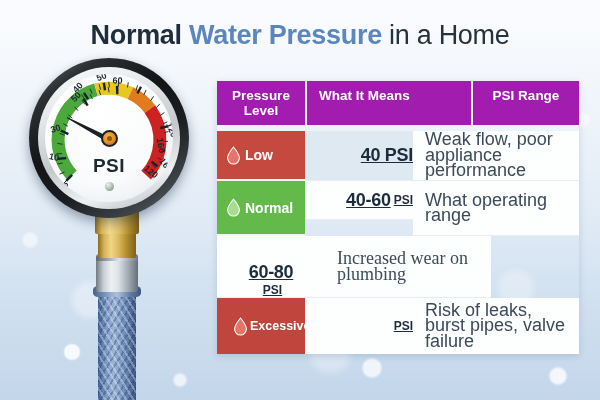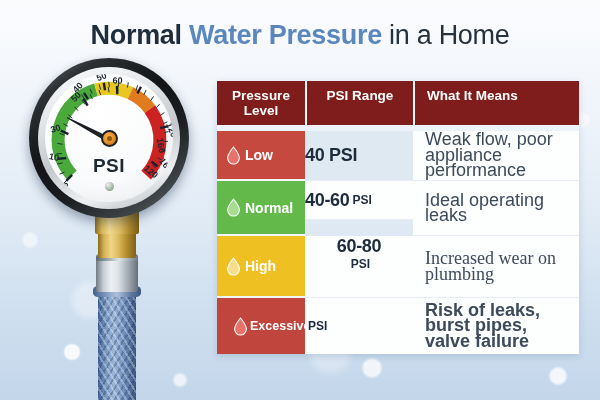--- a/index.html
+++ b/index.html
@@ -139,40 +139,41 @@
     transform-origin: 2px 50%;
     background: linear-gradient(to right, #272c31 0%, #1a1e22 55%, #1a1e22 100%);
     clip-path: polygon(0 0, 100% 42%, 100% 58%, 0 100%);
   }
 
   
   #table {
     position: absolute; left: 217px; top: 81px; width: 362px;
     box-shadow: 0 2px 7px rgba(30,60,100,.16);
   }
-  .thead { display: flex; background: #7f1d1d; }
+  .thead { display: flex; background: #a21caf; }
   .thead .th {
     color: #ffffff; font-weight: bold; font-size: 13.5px;
     padding: 7px 6px; text-align: center; line-height: 15px;
   }
   .th.c1 { width: 88px; }
   .th.c2 { width: 108px; border-left: 2px solid #f4f7fa; }
   .th.c3 { width: 166px; border-left: 2px solid #f4f7fa; text-align: left; padding-left: 12px; }
 
   .trow { display: flex; align-items: stretch; }
   .sw {
     width: 88px; display: flex; align-items: center; gap: 4px;
     padding-left: 9px; color: #fff; font-weight: bold; font-size: 14px;
     border-bottom: 2px solid #f4f7fa;
   }
   .sw.small { font-size: 12.5px; padding-left: 16px; gap: 2px; }
   .c-psi {
-    width: 108px; display: flex; align-items: center; justify-content: flex-start;
+    width: 108px; display: flex; align-items: center; justify-content: flex-end;
     color: #1d2c3c; font-weight: bold; font-size: 18px; letter-spacing: -.3px;
     border-bottom: 1px solid #e8edf3;
+    text-decoration: underline;
   }
   .c-psi .unit { font-size: 12px; margin-left: 3px; letter-spacing: 0; }
   .c-desc {
     width: 166px; display: flex; align-items: center;
     padding: 0 8px 0 12px; color: #3c4a5a; font-size: 18px; line-height: 15.5px;
     border-bottom: 1px solid #e8edf3;
   }
   .rowbg-white  .c-psi, .rowbg-white  .c-desc { background: #fdfefe; }
   .rowbg-tint   .c-psi { background: #dfe9f2; }
   .rowbg-tint   .c-desc { background: #fdfefe; }
@@ -290,22 +291,22 @@
         <div class="hub"></div>
       </div>
     </div>
   </div>
 </div>
 
 <div id="table">
 
   <div class="thead">
     <div class="th c1">Pressure Level</div>
+    <div class="th c3">What It Means</div>
     <div class="th c2">PSI Range</div>
-    <div class="th c3">What It Means</div>
   </div>
 
   <div class="trow rowbg-tint" style="margin-top:6px;">
     <div class="sw" style="background:#c6493f; height:50px;">
       <svg class="drop" viewBox="0 0 15 19">
         <path d="M7.5 1 C7.5 1 1.6 8.2 1.6 12.1 A5.9 5.9 0 0 0 13.4 12.1 C13.4 8.2 7.5 1 7.5 1 Z" fill="#e8736a" stroke="#ffffff" stroke-width="1.1"></path>
       </svg>
       <span>Low</span>
     </div>
     <div class="c-psi" style="height:50px;">
@@ -321,47 +322,41 @@
       <svg class="drop" viewBox="0 0 15 19">
         <path d="M7.5 1 C7.5 1 1.6 8.2 1.6 12.1 A5.9 5.9 0 0 0 13.4 12.1 C13.4 8.2 7.5 1 7.5 1 Z" fill="#a6dd8e" stroke="#ffffff" stroke-width="1.1"></path>
       </svg>
       <span>Normal</span>
     </div>
     <div class="c-psi" style="height:39px;">
       <span>40-60</span>
       <span class="unit">PSI</span>
     </div>
     <div class="c-desc" style="height:55px;">
-      <span>Ideal operating leaks</span>
+      <span>What operating range</span>
     </div>
   </div>
 
   <div class="trow rowbg-white">
-    <div class="sw" style="background:#eec022; height:62px;">
-      <svg class="drop" viewBox="0 0 15 19">
-        <path d="M7.5 1 C7.5 1 1.6 8.2 1.6 12.1 A5.9 5.9 0 0 0 13.4 12.1 C13.4 8.2 7.5 1 7.5 1 Z" fill="#f8de8c" stroke="#ffffff" stroke-width="1.1"></path>
-      </svg>
-      <span>High</span>
-    </div>
     <div class="c-psi" style="height:62px;flex-direction:column;">
       <span>60-80</span>
       <span class="unit">PSI</span>
     </div>
     <div class="c-desc" style="height:62px;font-family:Liberation Serif, serif;">
       <span>Increased wear on plumbing</span>
     </div>
   </div>
 
   <div class="trow rowbg-white">
     <div class="sw small" style="background:#c0463d; height:56px; border-bottom:none;">
       <svg class="drop" viewBox="0 0 15 19">
         <path d="M7.5 1 C7.5 1 1.6 8.2 1.6 12.1 A5.9 5.9 0 0 0 13.4 12.1 C13.4 8.2 7.5 1 7.5 1 Z" fill="#e8736a" stroke="#ffffff" stroke-width="1.1"></path>
       </svg>
       <span>Excessive</span>
     </div>
     <div class="c-psi" style="height:56px; border-bottom:none;">
       <span class="unit">PSI</span>
     </div>
-    <div class="c-desc" style="height:56px; border-bottom:none;font-weight:bold;">
+    <div class="c-desc" style="height:56px; border-bottom:none;">
       <span>Risk of leaks, burst pipes, valve failure</span>
     </div>
   </div>
 </div>
 
 </body></html>

